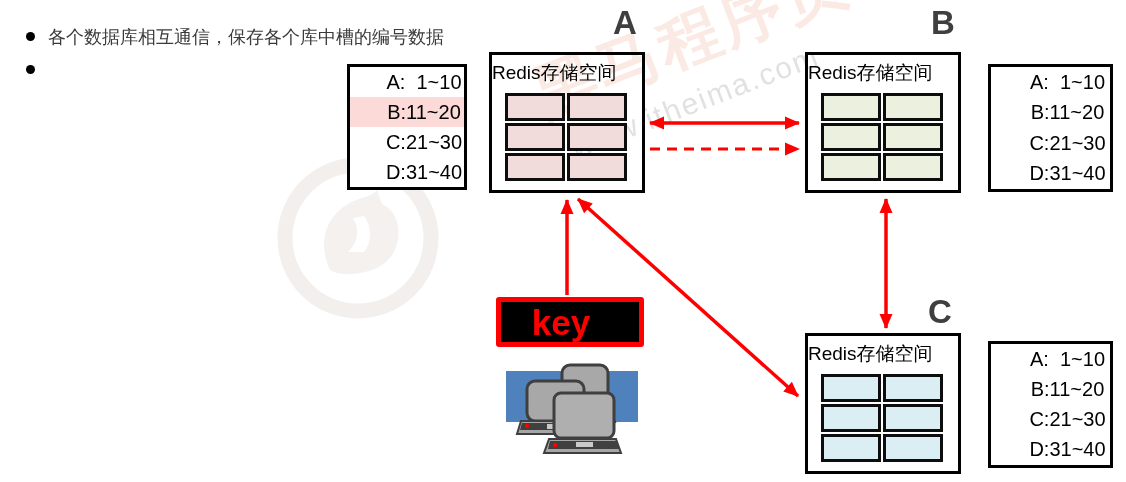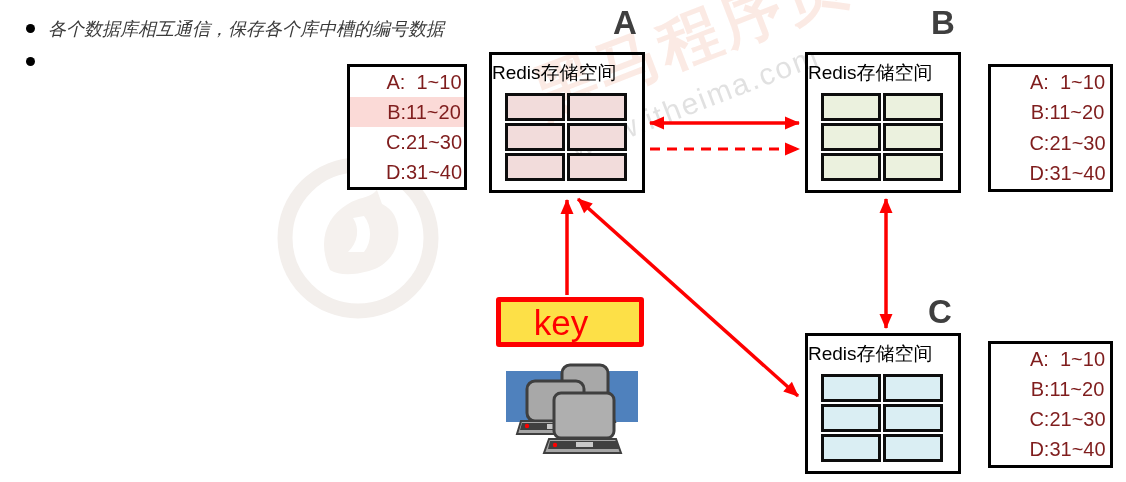--- a/index.html
+++ b/index.html
@@ -10,28 +10,28 @@
   
   .wm-logo{position:absolute;left:268px;top:148px;z-index:1;}
   .watermark-text{
     position:absolute;left:522px;top:58px;z-index:1;
     transform:rotate(-21deg);transform-origin:0 0;pointer-events:none;
   }
   .wm-brand{font-size:62px;font-weight:bold;letter-spacing:4px;white-space:nowrap;
     color:rgba(233,150,122,0.20);}
   .wm-url{font-size:30px;color:rgba(175,175,175,0.38);letter-spacing:2px;margin-top:2px;margin-left:14px;}
   
-  .notes{position:absolute;left:26px;top:12px;z-index:2;list-style:none;margin:0;padding:0;font-style:italic;}
+  .notes{position:absolute;left:26px;top:20px;z-index:2;list-style:none;margin:0;padding:0;}
   .notes li{display:flex;align-items:center;gap:13px;height:33px;font-size:18px;color:#3a3a3a;}
   .bullet{width:9px;height:9px;border-radius:50%;background:#000;flex:none;}
   
   .slot-table{position:absolute;z-index:2;background:#fff;border:3px solid #000;
     display:flex;flex-direction:column;}
   .slot-table .row{flex:1;display:flex;align-items:center;justify-content:center;
-    font-size:20px;color:#7f1d1d;white-space:pre;padding-left:34px;}
+    font-size:20px;color:#000000;white-space:pre;padding-left:34px;}
   .slot-table .row.hl{background:#fbdad7;}
   #table-left{left:347px;top:64px;width:114px;height:120px;}
   #table-right-top{left:988px;top:64px;width:119px;height:122px;}
   #table-right-bottom{left:988px;top:341px;width:119px;height:121px;}
   
   .node{position:absolute;z-index:2;width:150px;height:135px;border:3px solid #000;background:transparent;}
   #node-a{left:489px;top:52px;}
   #node-b{left:805px;top:52px;}
   #node-c{left:805px;top:333px;}
   .node-title{text-align:left;margin-top:5px;font-size:19px;color:#000;}
@@ -40,22 +40,22 @@
   .cell{border:3px solid #0d0d0d;}
   #node-a .cell{background:#f2dcdb;}
   #node-b .cell{background:#ebf1de;}
   #node-c .cell{background:#daeef3;}
   .node-label{position:absolute;z-index:2;font-size:33px;font-weight:bold;color:#3f3f3f;}
   #label-a{left:613px;top:4px;}
   #label-b{left:931px;top:4px;}
   #label-c{left:928px;top:293px;}
   
   .key-box{position:absolute;z-index:2;left:496px;top:297px;width:138px;height:40px;
-    border:5px solid #fe0000;border-radius:3px;background:#fde047;
-    display:flex;align-items:center;justify-content:center;}
+    border:5px solid #fe0000;border-radius:3px;background:#000000;
+    display:flex;align-items:center;justify-content:center;font-weight:bold;}
   .key-box span{font-size:35px;color:#fe0000;line-height:1;margin-right:18px;}
   
   .computers{position:absolute;left:497px;top:362px;z-index:2;}
   .arrows{position:absolute;left:0;top:0;z-index:3;pointer-events:none;}
 </style>
 </head>
 <body>
 
 <div class="canvas">
 

